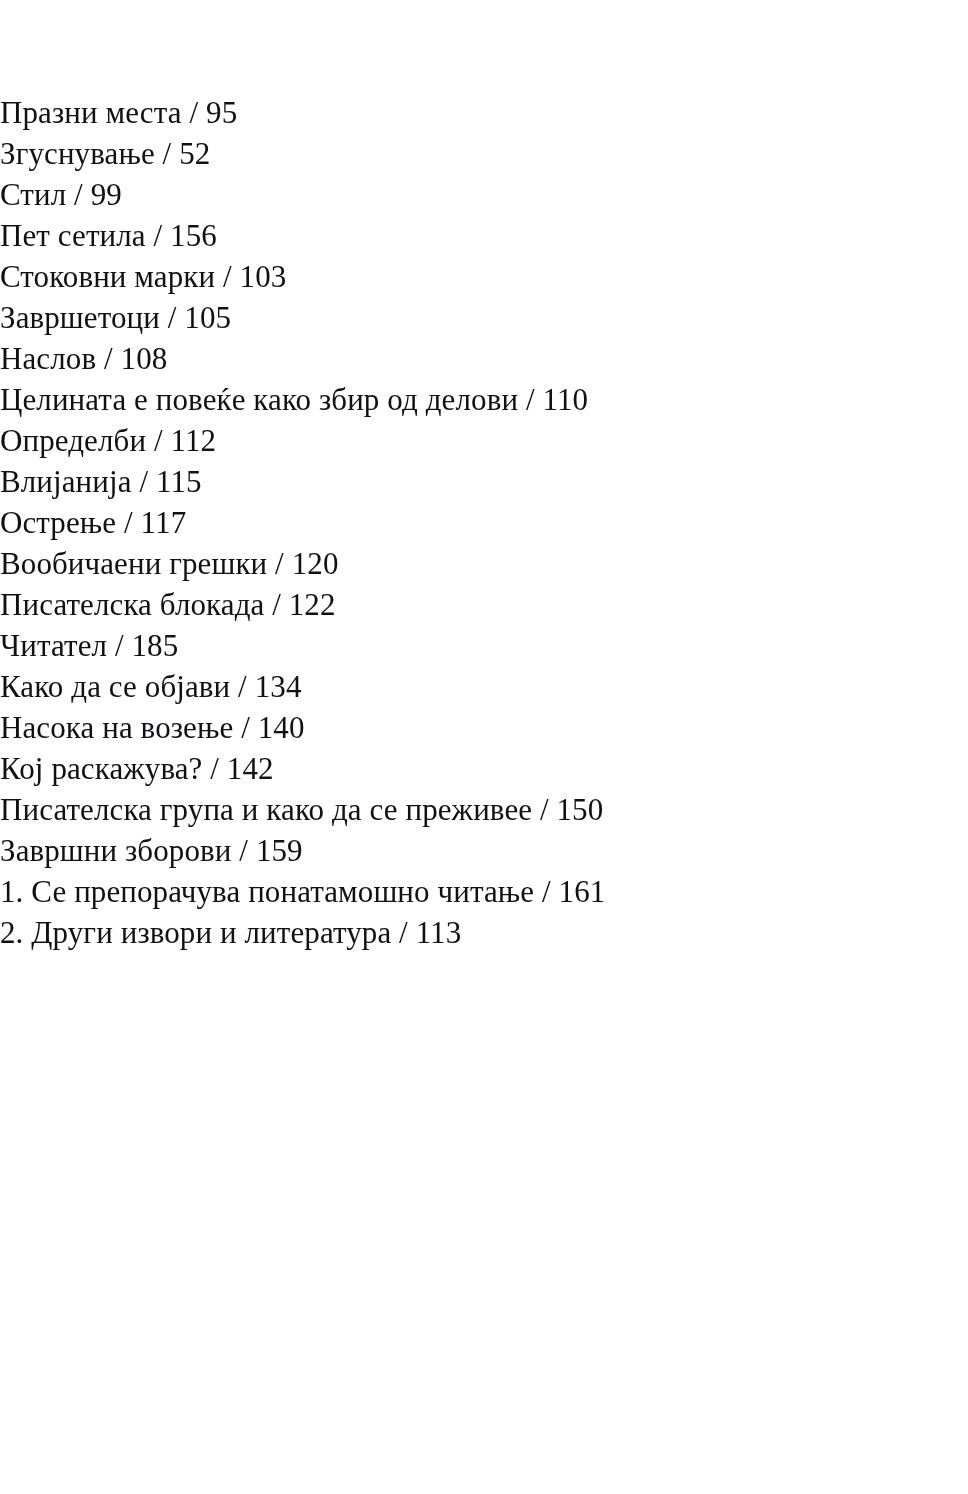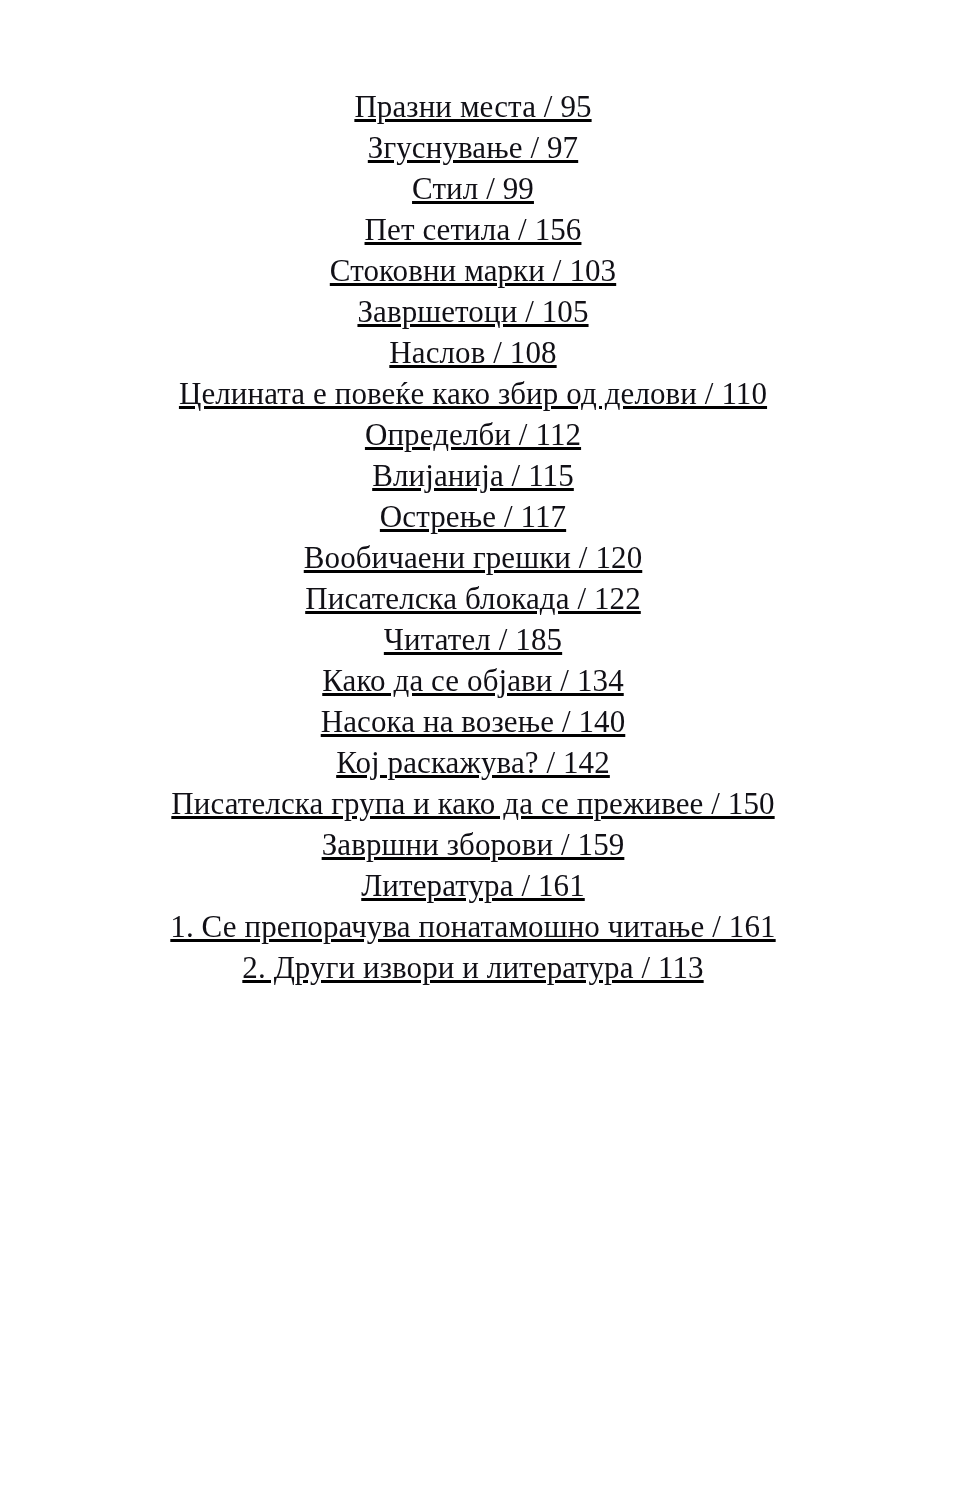--- a/index.html
+++ b/index.html
@@ -20,57 +20,54 @@
     width: 968px;
     height: 1494px;
     background: #ffffff;
     box-sizing: border-box;
     overflow: hidden;
   }
 
   .toc-block {
     position: absolute;
     left: 0;
-    top: 86px;
+    top: 92px;
     width: 946px;           
-    text-align: center;
-    text-decoration: underline;
   }
 
   .toc-entry {
     display: block;
     font-size: 31px;
     line-height: 41px;
     color: #111016;
     letter-spacing: 0.1px;
     white-space: nowrap;
     font-weight: normal;
   }
 </style>
 </head>
 <body>
 
 <div class="page">
   <div class="toc-block">
       <div class="toc-entry">Празни места / 95</div>
-      <div class="toc-entry">Згуснување / 97</div>
+      <div class="toc-entry">Згуснување / 52</div>
       <div class="toc-entry">Стил / 99</div>
       <div class="toc-entry">Пет сетила / 156</div>
       <div class="toc-entry">Стоковни марки / 103</div>
       <div class="toc-entry">Завршетоци / 105</div>
       <div class="toc-entry">Наслов / 108</div>
       <div class="toc-entry">Целината е повеќе како збир од делови / 110</div>
       <div class="toc-entry">Определби / 112</div>
       <div class="toc-entry">Влијанија / 115</div>
       <div class="toc-entry">Острење / 117</div>
       <div class="toc-entry">Вообичаени грешки / 120</div>
       <div class="toc-entry">Писателска блокада / 122</div>
       <div class="toc-entry">Читател / 185</div>
       <div class="toc-entry">Како да се објави / 134</div>
       <div class="toc-entry">Насока на возење / 140</div>
       <div class="toc-entry">Кој раскажува? / 142</div>
       <div class="toc-entry">Писателска група и како да се преживее / 150</div>
       <div class="toc-entry">Завршни зборови / 159</div>
-      <div class="toc-entry">Литература / 161</div>
       <div class="toc-entry">1. Се препорачува понатамошно читање / 161</div>
       <div class="toc-entry">2. Други извори и литература / 113</div>
     </div>
 </div>
 
 </body></html>

